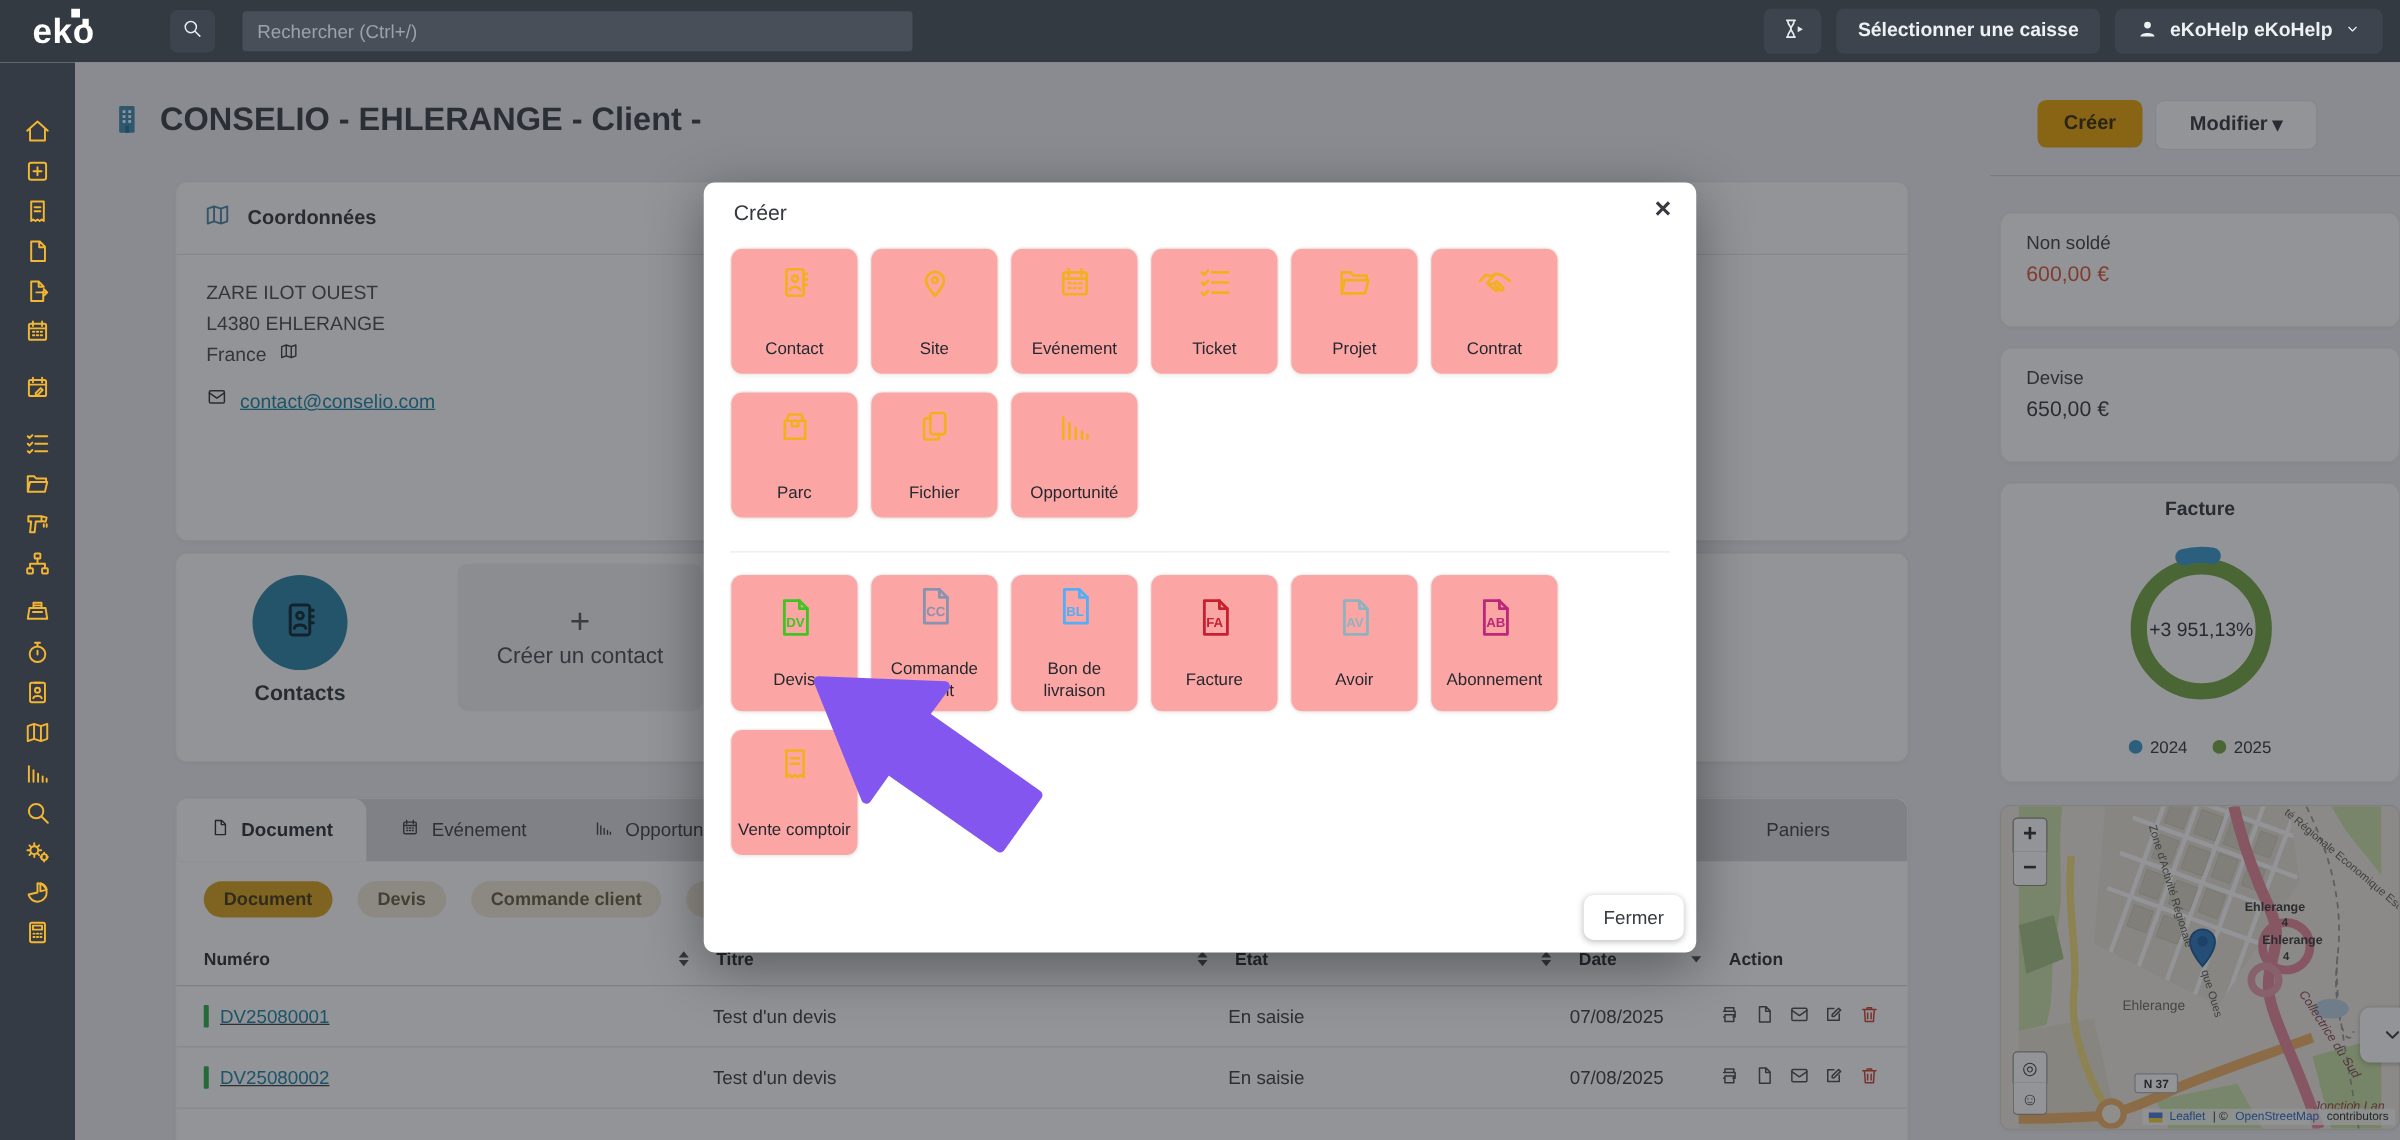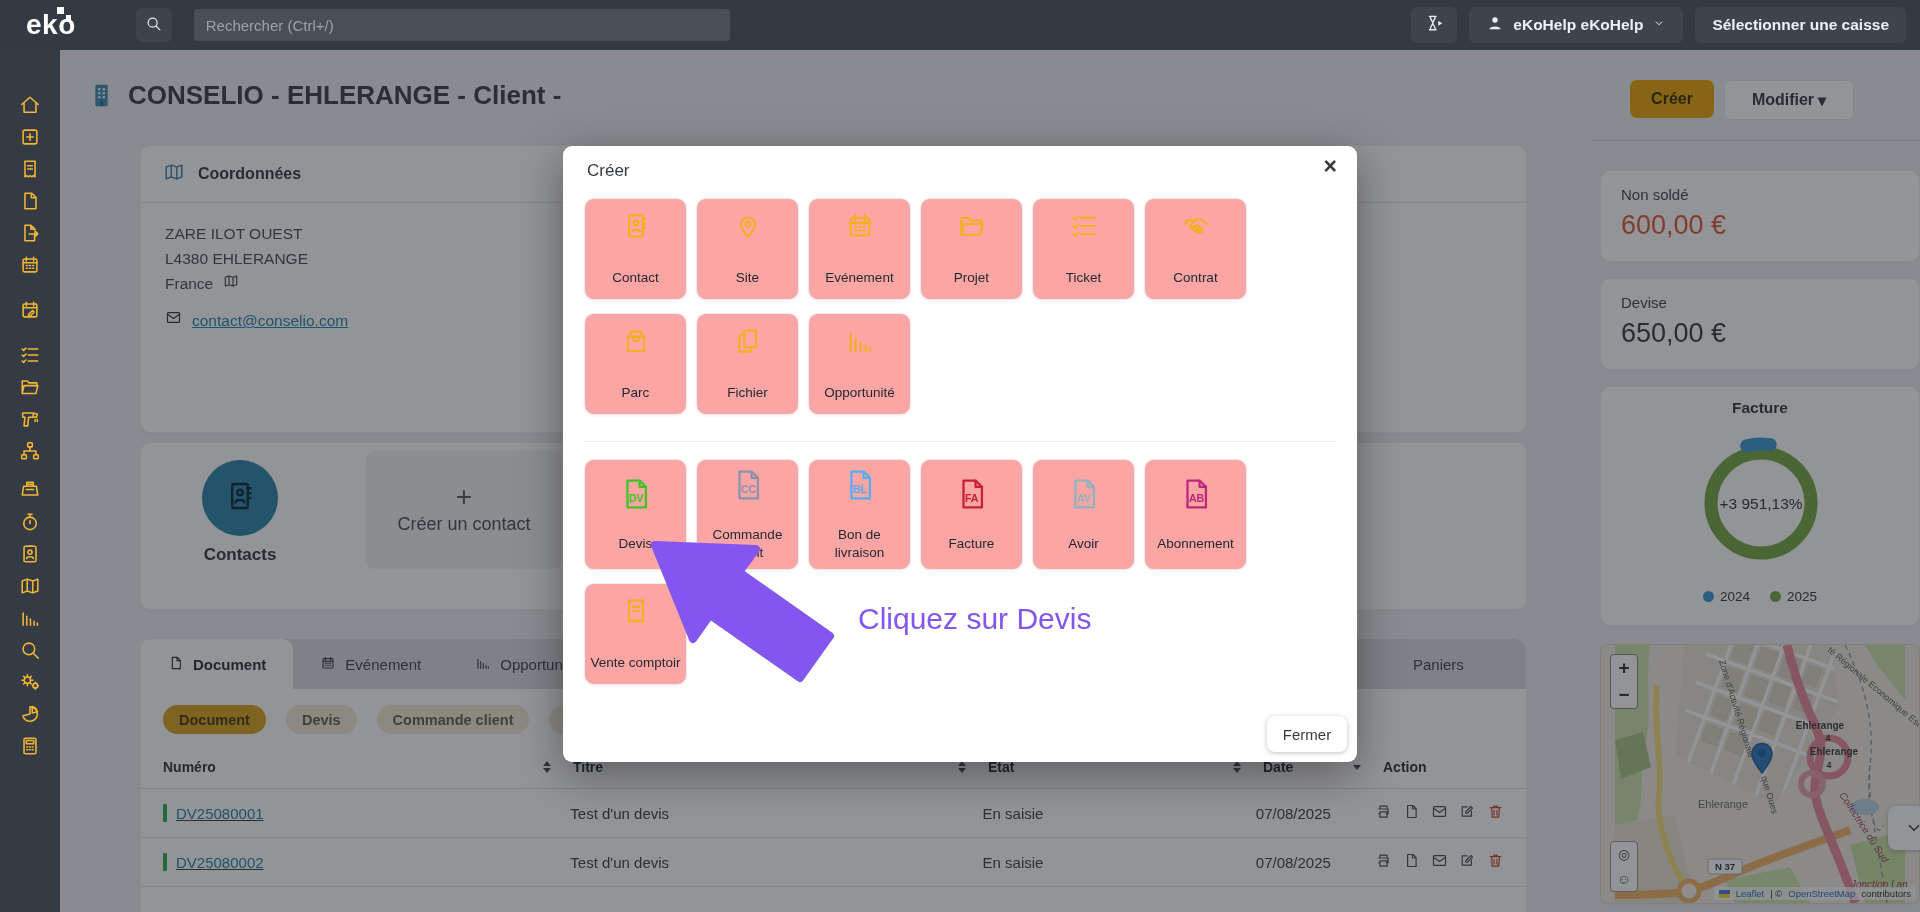--- a/index.html
+++ b/index.html
@@ -74,21 +74,21 @@
   .td:nth-child(1){width:410px;text-decoration:underline;}.td:nth-child(2){width:415px;}.td:nth-child(3){width:275px;}.td:nth-child(4){width:120px;}.td:nth-child(5){flex:1;}
   .gbar{width:4px;height:18px;background:#2fae4d;border-radius:1px;margin-right:9px;}
   .td a{color:#1f87a8;text-decoration:none;}
   .acticons{display:flex;gap:11px;color:#4a4f55;}
   .acticons .danger{color:#cf4436;}
 
   
   .card-nonsolde{left:1540px;top:120px;width:320px;height:92px;padding:15px 20px;}
   .card-devise{left:1540px;top:228px;width:320px;height:92px;padding:15px 20px;}
   .statlbl{font-size:15px;color:#3f454c;margin-bottom:7px;}
-  .statval{font-size:27px;color:#363c42;}
+  .statval{font-size:17px;color:#363c42;}
   .statval.red{color:#dd5a3c;}
   .card-facture{left:1540px;top:336px;width:320px;height:240px;padding:12px 0;}
   .facttitle{text-align:center;font-size:15.5px;font-weight:600;color:#343a40;}
   .legend{display:flex;justify-content:center;gap:20px;margin-top:0;font-size:13.5px;color:#343a40;align-items:center;}
   .legend .dot{width:11px;height:11px;border-radius:50%;display:inline-block;margin-right:6px;vertical-align:-1px;}
   .card-map{left:1540px;top:594px;width:320px;height:260px;border-radius:8px;overflow:hidden;background:#f0ede3;padding:0;border:1px solid rgba(0,0,0,.08);}
   .mapctl{position:absolute;left:9px;width:28px;height:28px;background:#fff;border:1px solid #8a8a8a;box-sizing:border-box;display:flex;align-items:center;justify-content:center;font-size:19px;font-weight:700;color:#333;}
   .zin{top:9px;border-radius:4px 4px 0 0;}
   .zout{top:36px;border-radius:0 0 4px 4px;border-top:none;}
   .mapctl2{position:absolute;left:9px;width:28px;height:26px;background:#fff;border:1px solid #999;box-sizing:border-box;display:flex;align-items:center;justify-content:center;font-size:14px;color:#444;}
@@ -131,32 +131,32 @@
       </div>
     <input class="searchinput" data-interactable="true" placeholder="Rechercher (Ctrl+/)" style="">
     <div class="tb-right">
       <div class="tb-iconbtn hourglassbtn" data-interactable="true">
           <span><svg width="20" height="20" viewBox="0 0 24 24" fill="none" stroke="currentColor" stroke-width="1.7" stroke-linecap="round" stroke-linejoin="round">
               <path d="M6.5 4h8M6.5 20h8M7.5 4c0 5 3 5 3 8s-3 3-3 8M13.5 4c0 5-3 5-3 8s3 3 3 8"></path>
               <path d="M17 9.5l5 2.9-5 2.9z" fill="currentColor" stroke="none"></path>
             </svg></span>
         </div>
       <div class="tb-btn" data-interactable="true">
+          <span>Sélectionner une caisse</span>
+        </div>
+      <div class="tb-btn" data-interactable="true">
         <span data-interactable="false"><svg width="18" height="18" viewBox="0 0 24 24" fill="none" stroke="currentColor" stroke-width="1.7" stroke-linecap="round" stroke-linejoin="round">
               <circle cx="12" cy="8" r="3.6" fill="currentColor" stroke="none"></circle>
               <path d="M4.5 20.2c.6-4.8 14.4-4.8 15 0z" fill="currentColor" stroke="none"></path>
             </svg></span>
         <span>eKoHelp eKoHelp</span>
         <span data-interactable="false"><svg width="14" height="14" viewBox="0 0 24 24" fill="none" stroke="currentColor" stroke-width="1.7" stroke-linecap="round" stroke-linejoin="round">
               <path d="m7 10 5 5 5-5"></path>
             </svg></span>
       </div>
-      <div class="tb-btn" data-interactable="true">
-          <span>Sélectionner une caisse</span>
-        </div>
     </div>
   </div>
 
   <div class="sidebar" data-interactable="false" id="sidebar">
       <div class="sbi" data-interactable="true"><svg width="22" height="22" viewBox="0 0 24 24" fill="none" stroke="currentColor" stroke-width="1.7" stroke-linecap="round" stroke-linejoin="round">
           <path d="M3 11.5 12 3.5l9 8"></path>
           <path d="M5.5 10V20h13V10"></path>
         </svg></div>
       <div class="sbi" data-interactable="true"><svg width="22" height="22" viewBox="0 0 24 24" fill="none" stroke="currentColor" stroke-width="1.7" stroke-linecap="round" stroke-linejoin="round">
           <rect x="4.5" y="4.5" width="15" height="15" rx="2"></rect>
@@ -555,29 +555,29 @@
           </div>
           <div class="tile" data-interactable="true">
             <span class="gold" data-interactable="false"><svg width="30" height="30" viewBox="0 0 24 24" fill="none" stroke="currentColor" stroke-width="1.7" stroke-linecap="round" stroke-linejoin="round">
                 <rect x="4.5" y="5.5" width="15" height="14" rx="1.5"></rect>
                 <path d="M8 3.5v4M16 3.5v4M4.5 9.5h15M8 12.5h1.2M11.4 12.5h1.2M14.8 12.5h1.2M8 15.5h1.2M11.4 15.5h1.2M14.8 15.5h1.2"></path>
               </svg></span>
             <div class="tlabel">Evénement</div>
           </div>
           <div class="tile" data-interactable="true">
             <span class="gold" data-interactable="false"><svg width="30" height="30" viewBox="0 0 24 24" fill="none" stroke="currentColor" stroke-width="1.7" stroke-linecap="round" stroke-linejoin="round">
+                <path d="M10 5.5h10.5M10 12h10.5M10 18.5h10.5M3.5 5.5 5 7l2.5-2.5M3.5 12 5 13.5 7.5 11M3.5 18.5 5 20l2.5-2.5"></path>
+              </svg></span>
+            <div class="tlabel">Ticket</div>
+          </div>
+          <div class="tile" data-interactable="true">
+            <span class="gold" data-interactable="false"><svg width="30" height="30" viewBox="0 0 24 24" fill="none" stroke="currentColor" stroke-width="1.7" stroke-linecap="round" stroke-linejoin="round">
                 <path d="M3.5 19V5.5H9l2 2h8.5v3M3.5 19l2-8.5h15L18.5 19z"></path>
               </svg></span>
             <div class="tlabel">Projet</div>
-          </div>
-          <div class="tile" data-interactable="true">
-            <span class="gold" data-interactable="false"><svg width="30" height="30" viewBox="0 0 24 24" fill="none" stroke="currentColor" stroke-width="1.7" stroke-linecap="round" stroke-linejoin="round">
-                <path d="M10 5.5h10.5M10 12h10.5M10 18.5h10.5M3.5 5.5 5 7l2.5-2.5M3.5 12 5 13.5 7.5 11M3.5 18.5 5 20l2.5-2.5"></path>
-              </svg></span>
-            <div class="tlabel">Ticket</div>
           </div>
           <div class="tile" data-interactable="true">
             <span class="gold" data-interactable="false"><svg width="30" height="30" viewBox="0 0 24 24" fill="none" stroke="currentColor" stroke-width="1.7" stroke-linecap="round" stroke-linejoin="round">
                 <path d="M2.5 11 6 7.2l3.8.7 2.7-1.5 3.8.8 5.2 3.8M13.5 15.2l1.8 1.6a1.3 1.3 0 0 0 1.8-1.8L13 11.3l-2.4 1.4a1.6 1.6 0 0 1-2-2.5L11.8 7M7 12.3l3.4 3.2a1.3 1.3 0 0 0 1.9-1.9M10.8 15.6l1.3 1.2a1.3 1.3 0 0 0 1.9-1.8"></path>
               </svg></span>
             <div class="tlabel">Contrat</div>
           </div>
           <div class="tile" data-interactable="true">
             <span class="gold" data-interactable="false"><svg width="30" height="30" viewBox="0 0 24 24" fill="none" stroke="currentColor" stroke-width="1.7" stroke-linecap="round" stroke-linejoin="round">
                 <path d="M5.5 8.5h13V20h-13zM6.5 8.5 8 4.5h8l1.5 4M10 8.5V12h4V8.5"></path>
@@ -654,16 +654,15 @@
               </svg></span>
             <div class="tlabel">Vente comptoir</div>
           </div>
         </div>
       <button class="btn-fermer" data-interactable="true">Fermer</button>
     </div>
 
     <svg class="tut-arrow" width="240" height="180" data-interactable="false">
       <polygon points="15,15 53,109 70,85 160,148 190,106 99,42 116,19" fill="#8456f0" stroke="#8456f0" stroke-width="8" stroke-linejoin="round"></polygon>
     </svg>
-    <div class="tut-text" data-interactable="false">Cliquez sur Devis</div>
 
   </div>
 </div>
 
 </body></html>

